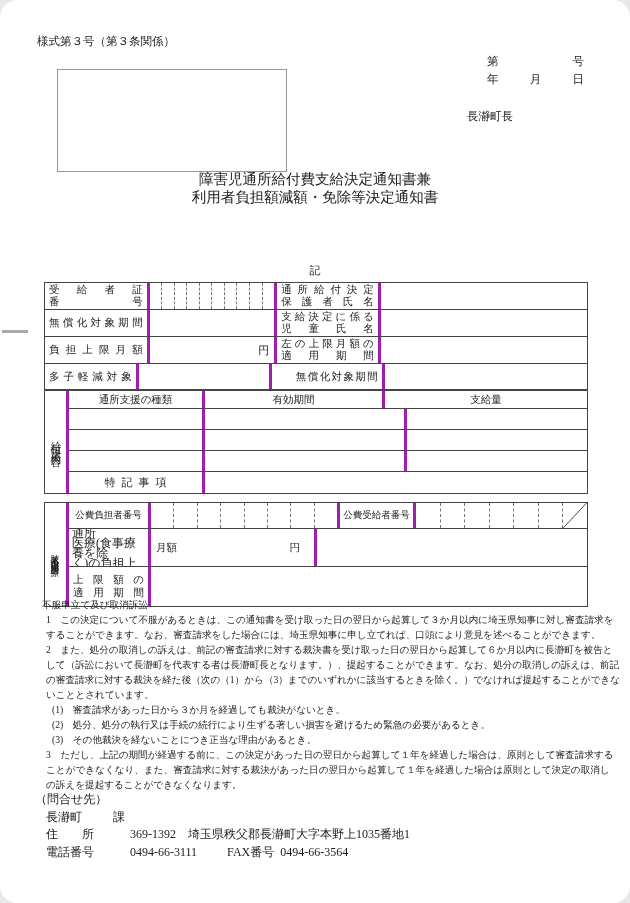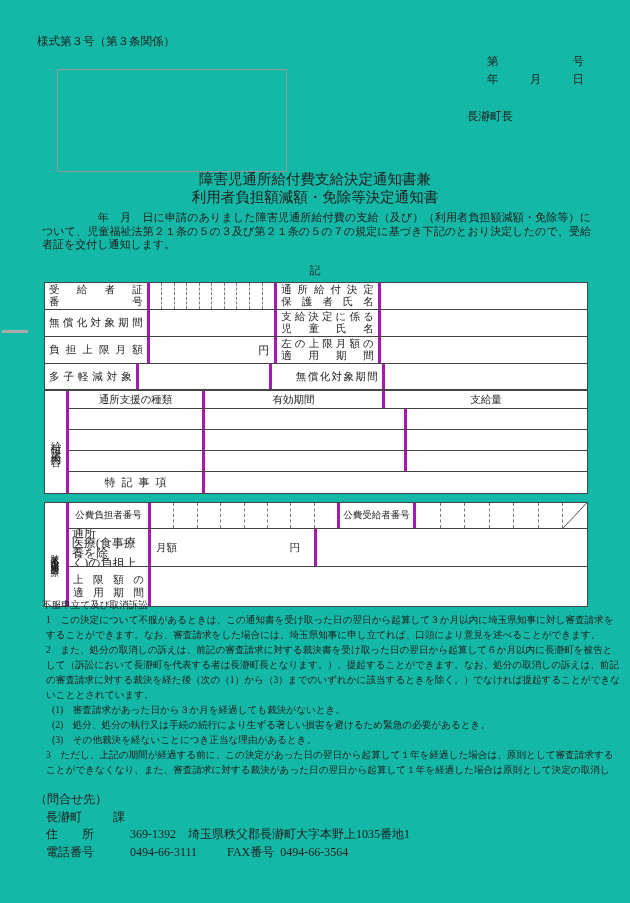--- a/index.html
+++ b/index.html
@@ -1,19 +1,19 @@
 <!DOCTYPE html>
 <html><head>
 <meta charset="utf-8">
 <style>
   html,body{margin:0;padding:0;background:#e8e8e8;}
   .page{
-    position:relative;width:630px;height:903px;background:#14b8a6;
+    position:relative;width:630px;height:903px;background:#ffffff;
     font-family:"Liberation Serif","DejaVu Serif",serif;
-    color:#1b1b1b;overflow:hidden;
+    color:#1b1b1b;overflow:hidden;border-radius:17px;
   }
   .abs{position:absolute;}
   
   .form-no{left:37px;top:34px;font-size:11.5px;}
   .addr-box{left:57px;top:69px;width:228px;height:101px;border:1px solid #979797;}
   .hdr-right{left:487px;top:52px;width:97px;font-size:11.5px;line-height:18px;}
   .hdr-line{display:flex;justify-content:space-between;}
   .issuer{left:467px;top:109px;font-size:11.5px;}
   .doc-title{left:0;top:171px;width:630px;text-align:center;font-size:14.5px;line-height:17.5px;}
   .body-par{left:42px;top:211px;width:549px;font-size:11px;line-height:13.6px;text-align:justify;}
@@ -73,21 +73,20 @@
     </div>
   </div>
 
   <div class="abs issuer">長瀞町長</div>
 
   <div class="abs doc-title">
     <div>障害児通所給付費支給決定通知書兼</div>
     <div>利用者負担額減額・免除等決定通知書</div>
   </div>
 
-  <div class="abs body-par">　　　　　年　月　日に申請のありました障害児通所給付費の支給（及び）（利用者負担額減額・免除等）について、児童福祉法第２１条の５の３及び第２１条の５の７の規定に基づき下記のとおり決定したので、受給者証を交付し通知します。</div>
 
   <div class="abs ki">記</div>
 
   <div class="abs fold-mark"></div>
 
   <div class="tbl" style="top:282px;height:108px;">
     <div class="row" style="height:27px;">
       <div class="cell lblcell" style="width:105px;">
         <div class="jl">受給者証</div>
         <div class="jl">番号</div>
@@ -250,20 +249,21 @@
     <div class="ln ln-num">することができます。なお、審査請求をした場合には、埼玉県知事に申し立てれば、口頭により意見を述べることができます。</div>
     <div class="ln ln-num">2　また、処分の取消しの訴えは、前記の審査請求に対する裁決書を受け取った日の翌日から起算して６か月以内に長瀞町を被告と</div>
     <div class="ln ln-num">して（訴訟において長瀞町を代表する者は長瀞町長となります。）、提起することができます。なお、処分の取消しの訴えは、前記</div>
     <div class="ln ln-num">の審査請求に対する裁決を経た後（次の（1）から（3）までのいずれかに該当するときを除く。）でなければ提起することができな</div>
     <div class="ln ln-num">いこととされています。</div>
     <div class="ln ln-sub">(1)　審査請求があった日から３か月を経過しても裁決がないとき。</div>
     <div class="ln ln-sub">(2)　処分、処分の執行又は手続の続行により生ずる著しい損害を避けるため緊急の必要があるとき。</div>
     <div class="ln ln-sub">(3)　その他裁決を経ないことにつき正当な理由があるとき。</div>
     <div class="ln ln-num">3　ただし、上記の期間が経過する前に、この決定があった日の翌日から起算して１年を経過した場合は、原則として審査請求する</div>
     <div class="ln ln-num">ことができなくなり、また、審査請求に対する裁決があった日の翌日から起算して１年を経過した場合は原則として決定の取消し</div>
+    <div class="ln ln-num">の訴えを提起することができなくなります。</div>
   </div>
 
   <div class="abs contact">
     <div>（問合せ先）</div>
     <div class="c-row">
       <span class="c-label-office">長瀞町</span>
       <span>課</span>
     </div>
     <div class="c-row">
       <span class="c-label">住　　所</span>

